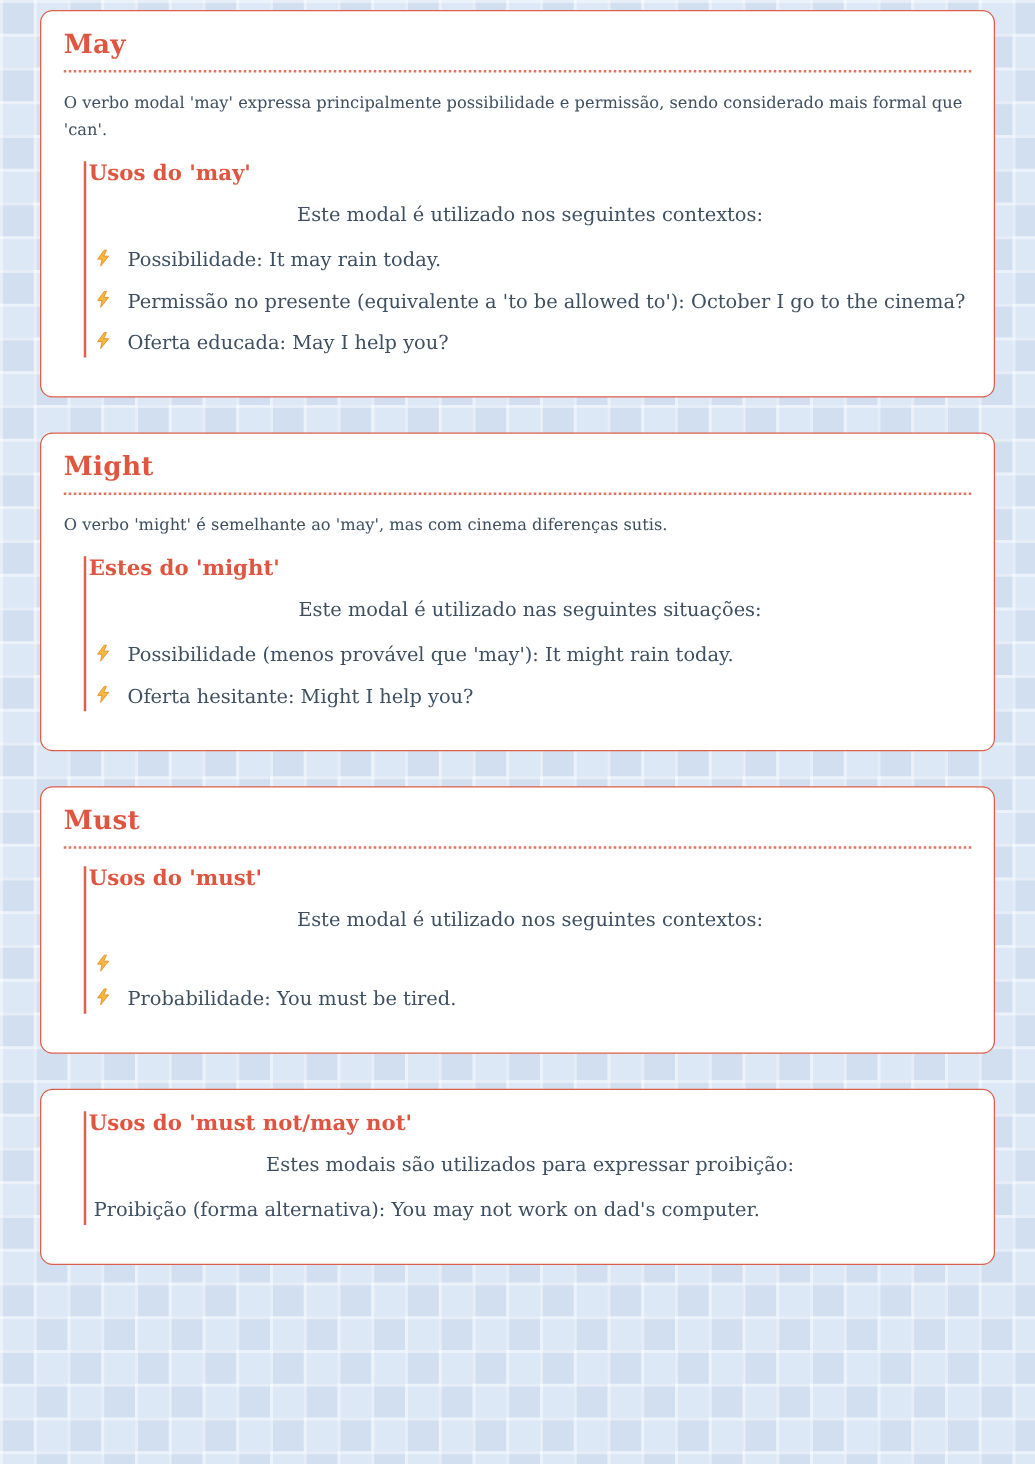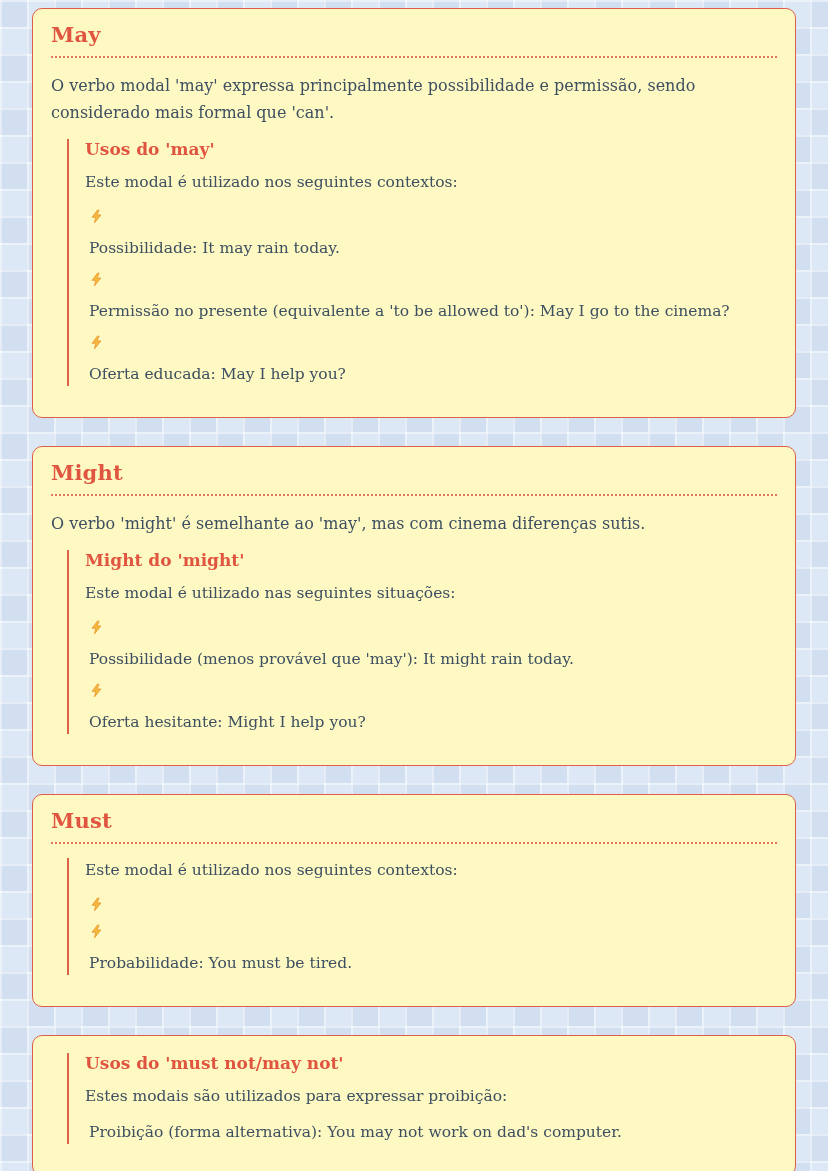--- a/index.html
+++ b/index.html
@@ -15,69 +15,69 @@
     background-image:
       linear-gradient(to right, rgba(255,255,255,0.45) 2px, transparent 2px),
       linear-gradient(to bottom, rgba(255,255,255,0.45) 2px, transparent 2px),
       conic-gradient(#dde8f6 0.25turn, #d1dff0 0.25turn 0.5turn, #dde8f6 0.5turn 0.75turn, #d1dff0 0.75turn);
     background-size: 27px 27px, 27px 27px, 54px 54px;
   }
   #page {
     padding: 8px 32px 100px 32px;
   }
   .card {
-    background: #fef9c3;
+    background: #ffffff;
     border: 1.5px solid #dd5f4b;
     border-radius: 10px;
     padding: 13px 18px 22px 18px;
     margin-bottom: 28px;
   }
   .card-title {
     margin: 0 0 14px 0;
     padding-bottom: 9px;
     font-size: 21px;
     font-weight: bold;
     color: #e0553f;
     letter-spacing: 0.2px;
     border-bottom: 2px dotted #e0745f;
   }
   .intro {
     margin: 0 0 13px 0;
-    font-size: 16px;
+    font-size: 13px;
     line-height: 1.7;
   }
   .sub {
     margin-left: 16px;
     border-left: 2.5px solid #e0604c;
-    padding-left: 16px;
+    padding-left: 2px;
   }
   .sub-title {
     margin: 4px 0 11px 0;
     font-size: 17px;
     font-weight: bold;
     color: #e0553f;
   }
   .lead {
     margin: 0 0 11px 0;
     font-size: 15.5px;
     line-height: 1.6;
+    text-align: center;
   }
   .usage-list {
     list-style: none;
     margin: 0;
     padding: 0;
   }
   .usage-item {
     display: flex;
     align-items: flex-start;
     gap: 12px;
     margin: 0 0 9px 4px;
     font-size: 15.5px;
     line-height: 1.55;
-    flex-direction: column;
   }
   .bolt {
     flex: 0 0 auto;
     width: 15px;
     height: 15px;
     margin-top: 3px;
     display: inline-block;
   }
   .bolt svg {
     width: 15px;
@@ -111,38 +111,38 @@
             </svg>
           </span>
           <span class="usage-text">Possibilidade: It may rain today.</span>
         </li>
             <li class="usage-item">
           <span class="bolt">
             <svg viewBox="0 0 24 24" aria-hidden="true">
               <path d="M13.4 1.8 L4.9 13.3 L10.6 13.3 L8.8 22.2 L19.1 9.5 L12.8 9.5 L16.2 1.8 Z"></path>
             </svg>
           </span>
-          <span class="usage-text">Permissão no presente (equivalente a 'to be allowed to'): May I go to the cinema?</span>
+          <span class="usage-text">Permissão no presente (equivalente a 'to be allowed to'): October I go to the cinema?</span>
         </li>
             <li class="usage-item">
           <span class="bolt">
             <svg viewBox="0 0 24 24" aria-hidden="true">
               <path d="M13.4 1.8 L4.9 13.3 L10.6 13.3 L8.8 22.2 L19.1 9.5 L12.8 9.5 L16.2 1.8 Z"></path>
             </svg>
           </span>
           <span class="usage-text">Oferta educada: May I help you?</span>
         </li>
           </ul>
     </div>
   </section>
       <section class="card">
     <h2 class="card-title">Might</h2>
     <p class="intro">O verbo 'might' é semelhante ao 'may', mas com cinema diferenças sutis.</p>
     <div class="sub">
-      <h3 class="sub-title">Might do 'might'</h3>
+      <h3 class="sub-title">Estes do 'might'</h3>
       <p class="lead">Este modal é utilizado nas seguintes situações:</p>
       <ul class="usage-list">
 
       <li class="usage-item">
           <span class="bolt">
             <svg viewBox="0 0 24 24" aria-hidden="true">
               <path d="M13.4 1.8 L4.9 13.3 L10.6 13.3 L8.8 22.2 L19.1 9.5 L12.8 9.5 L16.2 1.8 Z"></path>
             </svg>
           </span>
           <span class="usage-text">Possibilidade (menos provável que 'may'): It might rain today.</span>
@@ -154,20 +154,21 @@
             </svg>
           </span>
           <span class="usage-text">Oferta hesitante: Might I help you?</span>
         </li>
           </ul>
     </div>
   </section>
       <section class="card">
     <h2 class="card-title">Must</h2>
     <div class="sub">
+      <h3 class="sub-title">Usos do 'must'</h3>
       <p class="lead">Este modal é utilizado nos seguintes contextos:</p>
       <ul class="usage-list">
 
       <li class="usage-item">
           <span class="bolt">
             <svg viewBox="0 0 24 24" aria-hidden="true">
               <path d="M13.4 1.8 L4.9 13.3 L10.6 13.3 L8.8 22.2 L19.1 9.5 L12.8 9.5 L16.2 1.8 Z"></path>
             </svg>
           </span>
         </li>

